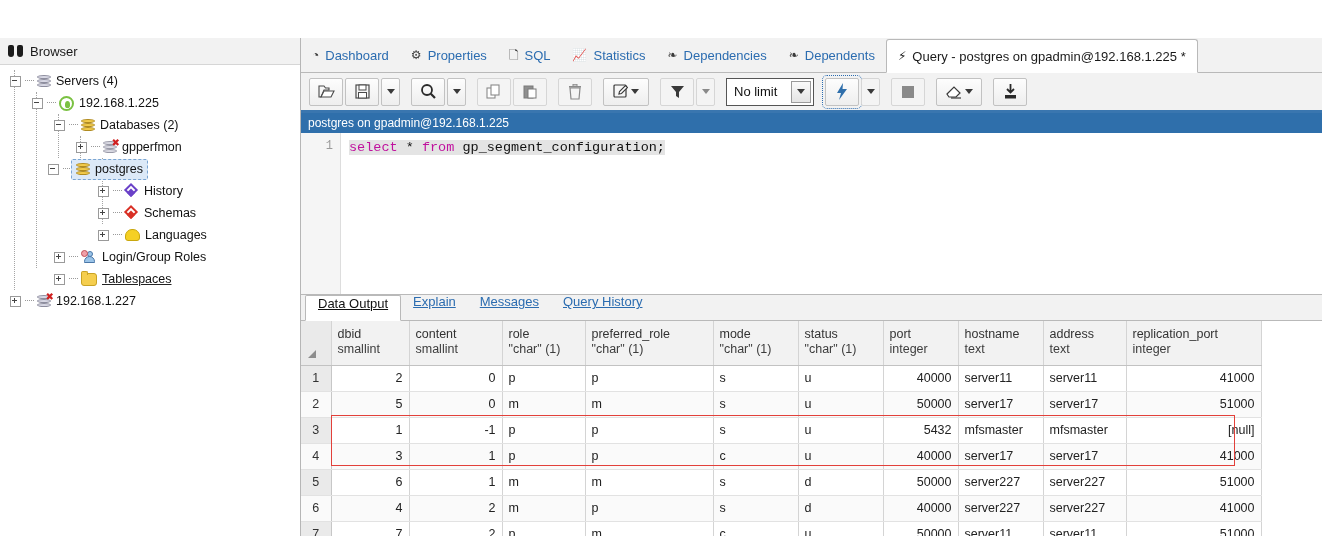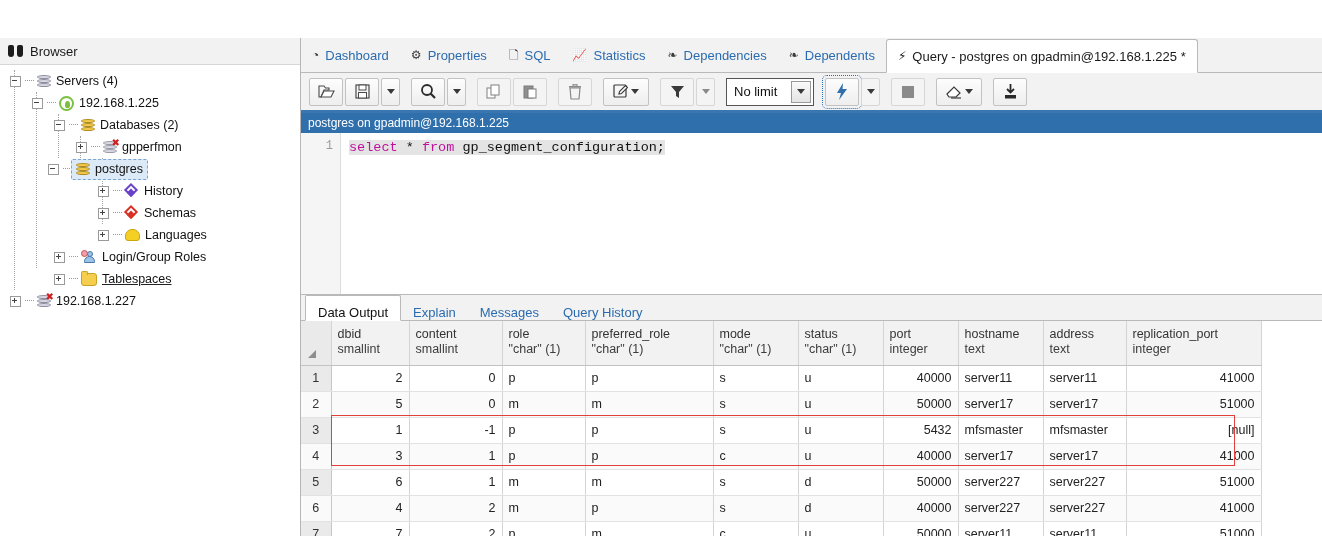--- a/index.html
+++ b/index.html
@@ -122,21 +122,21 @@
     font-family:"Liberation Mono","DejaVu Sans Mono",monospace;font-size:13.5px;line-height:17px;
   }
   .code .hl{background:#e4e4e4;}
   .kw{color:#c0119e;}
   .pl{color:#111;}
 
   .resulttabs{
     height:27px;background:#f2f2f2;border-top:1px solid #b9b9b9;border-bottom:1px solid #b9b9b9;
     display:flex;align-items:flex-end;padding-left:4px;box-sizing:border-box;
   }
-  .rtab{height:26px;padding:0 12px;display:flex;align-items:flex-end;font-size:13px;color:#2b6cb0;box-sizing:border-box;}
+  .rtab{height:26px;padding:0 12px;display:flex;align-items:flex-start;font-size:13px;color:#2b6cb0;box-sizing:border-box;text-decoration:underline;}
   .rtab.active{background:#fff;color:#111;border:1px solid #b9b9b9;border-bottom:1px solid #fff;border-radius:2px 2px 0 0;margin-bottom:-1px;}
 
   
   .grid{position:relative;width:1021px;height:auto;background:#fff;font-size:12.5px;}
   table.g{border-collapse:collapse;table-layout:fixed;}
   table.g th,table.g td{
     border-right:1px solid #d4d4d4;border-bottom:1px solid #e2e2e2;
     padding:0 6px;box-sizing:border-box;overflow:hidden;white-space:nowrap;
     font-weight:normal;color:#222;
   }

